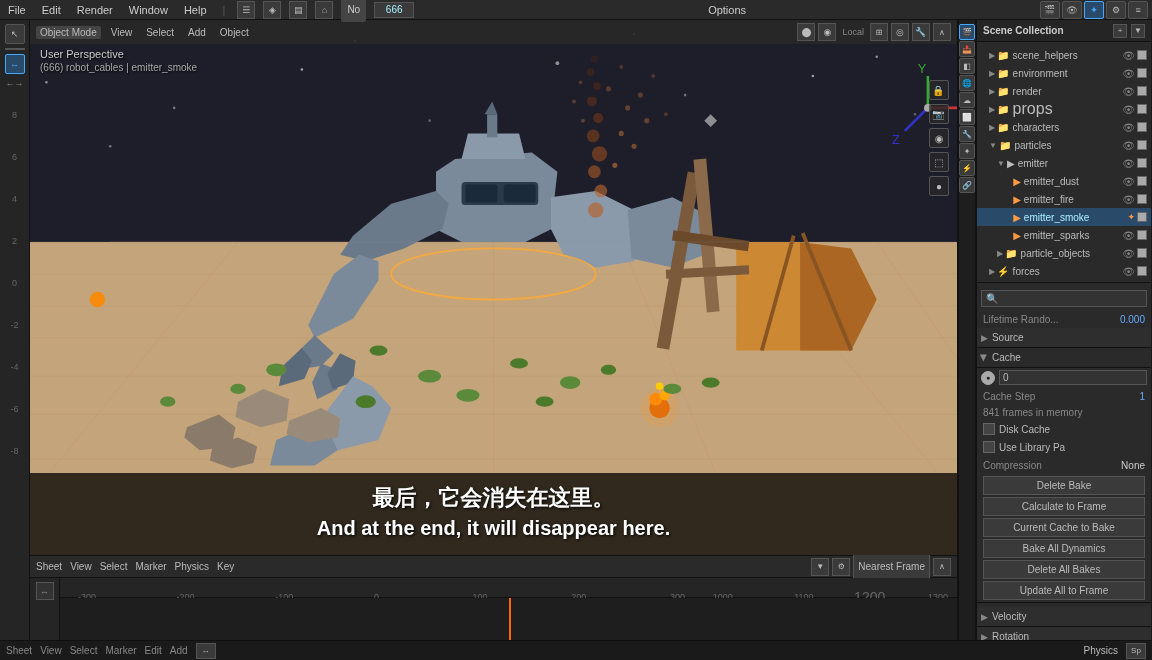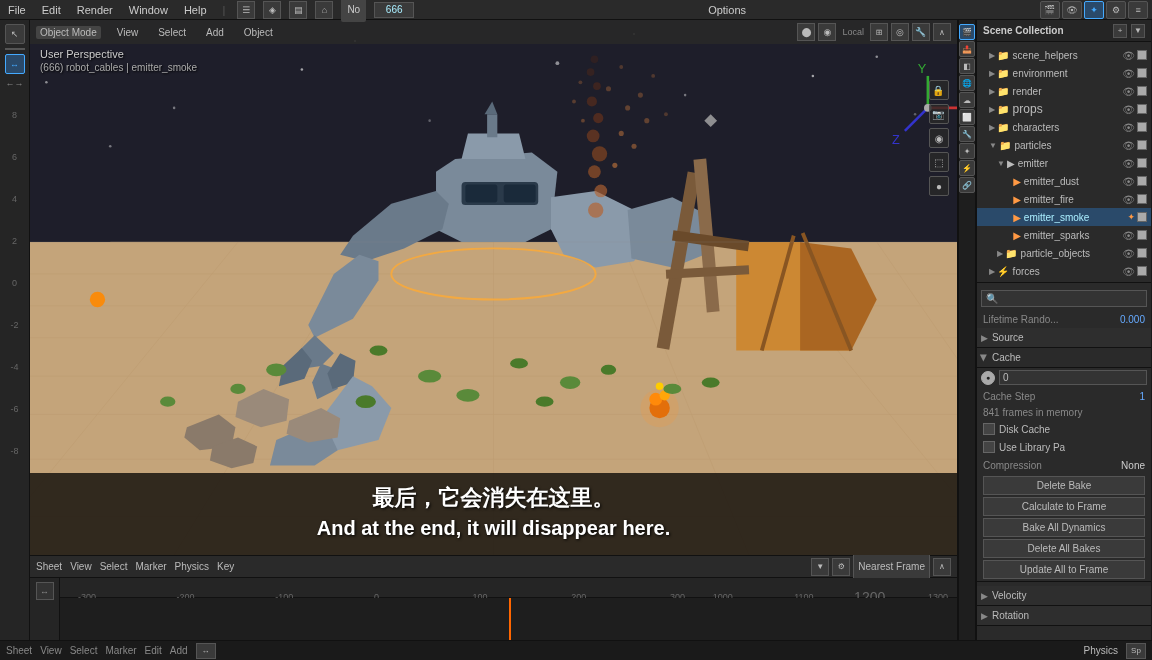--- a/index.html
+++ b/index.html
@@ -80,21 +80,21 @@
 
     
     .viewport-header {
       position: absolute;
       top: 0; left: 0; right: 0;
       height: 24px;
       background: rgba(40,40,40,0.9);
       display: flex;
       align-items: center;
       padding: 0 6px;
-      gap: 12px;
+      gap: 6px;
       z-index: 10;
     }
     .viewport-header span {
       font-size: 10px;
       color: #bbb;
       cursor: pointer;
       padding: 1px 4px;
     }
     .viewport-header .active-mode {
       background: #444;
@@ -688,21 +688,21 @@
           <span class="tree-arrow">▶</span>
           <span class="tree-icon">📁</span>
           <span style="font-size:10px;">render</span>
           <span class="tree-eye">👁</span>
           <span class="tree-checkbox checked"></span>
         </div>
 
         <div class="tree-item tree-indent-1">
           <span class="tree-arrow">▶</span>
           <span class="tree-icon">📁</span>
-          <span style="font-size:12px;">props</span>
+          <span style="font-size:16px;">props</span>
           <span class="tree-eye">👁</span>
           <span class="tree-checkbox checked"></span>
         </div>
 
         <div class="tree-item tree-indent-1">
           <span class="tree-arrow">▶</span>
           <span class="tree-icon">📁</span>
           <span style="font-size:10px;">characters</span>
           <span class="tree-eye">👁</span>
           <span class="tree-checkbox checked"></span>
@@ -828,20 +828,21 @@
           <span>Use Library Pa</span>
         </div>
 
         <div class="prop-row">
           <span class="prop-label">Compression</span>
           <span class="prop-value">None</span>
         </div>
 
         <div class="prop-btn">Delete Bake</div>
         <div class="prop-btn">Calculate to Frame</div>
+        <div class="prop-btn">Current Cache to Bake</div>
         <div class="prop-btn">Bake All Dynamics</div>
         <div class="prop-btn">Delete All Bakes</div>
         <div class="prop-btn">Update All to Frame</div>
 
         <div style="border-top:1px solid #111;padding:4px 0;">
           <div class="section-toggle">
             <span class="toggle-arrow">▶</span>
             <span>Velocity</span>
           </div>
           <div class="section-toggle">

